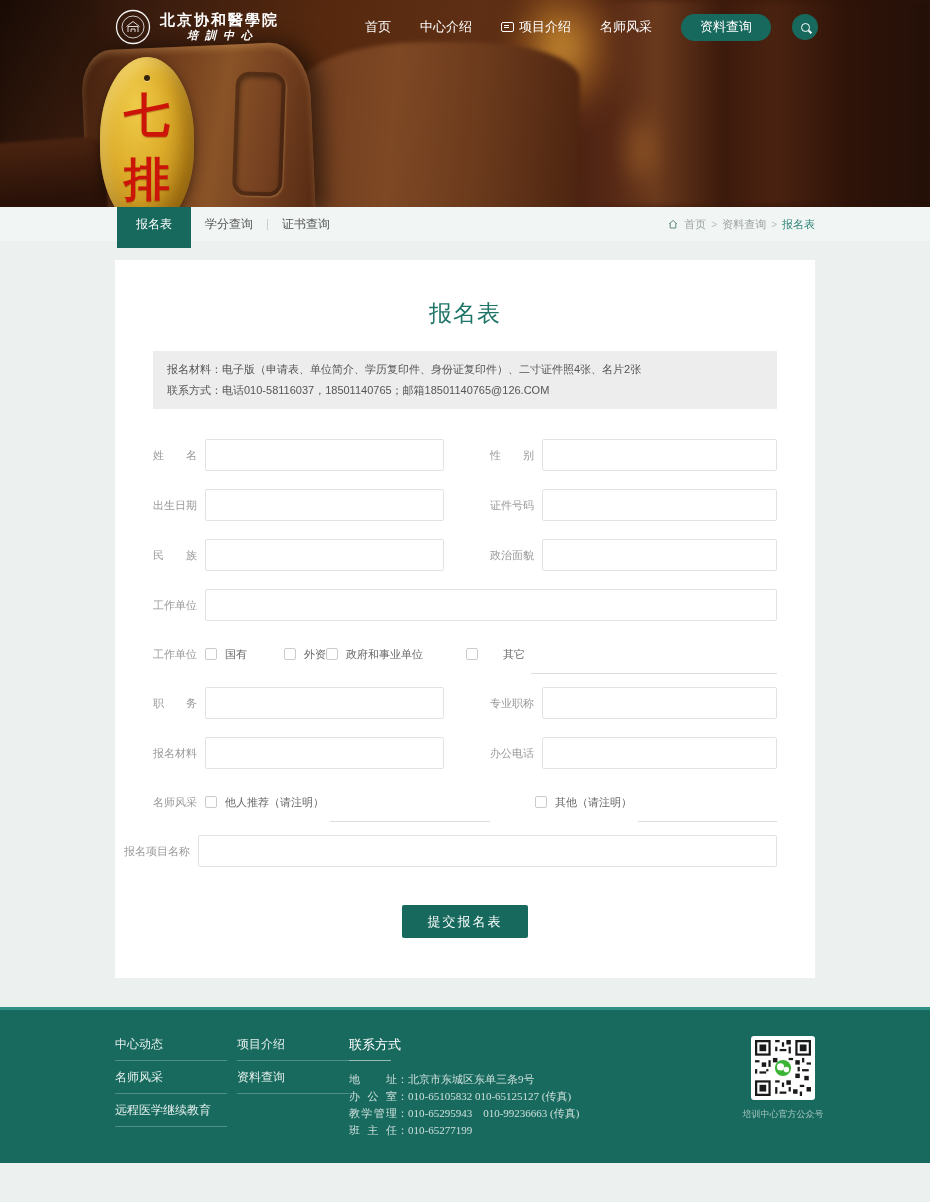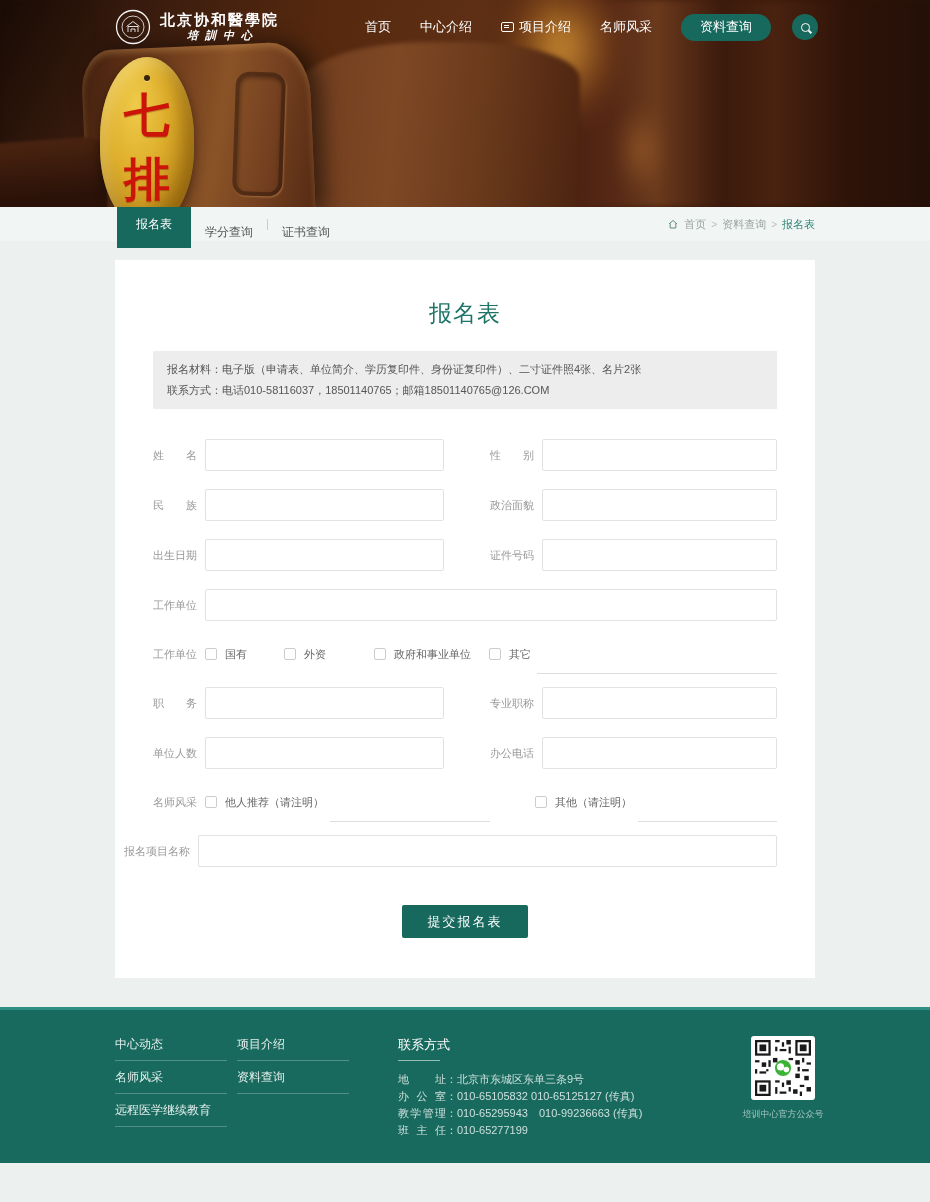--- a/index.html
+++ b/index.html
@@ -51,21 +51,21 @@
   .menu a { color:#fff; font-size:13px; display:flex; align-items:center; }
   .proj-icon { display:inline-block; width:13px; height:10px; border:1px solid #fff; border-radius:2px; margin-right:5px; position:relative; }
   .proj-icon::after { content:""; position:absolute; left:2px; top:2px; width:5px; height:1px; background:#fff; box-shadow:0 2px 0 #fff; }
   .pill { height:27px; padding:0 19px; border-radius:14px; background:#18695d; display:flex; align-items:center; justify-content:center; }
   .searchbtn { width:26px; height:26px; border-radius:50%; background:#18695d; display:flex; align-items:center; justify-content:center; margin-left:-8px; }
   .mag { position:relative; width:9px; height:9px; border:1.5px solid #fff; border-radius:50%; display:inline-block; }
   .mag::after { content:""; position:absolute; width:1.5px; height:4px; background:#fff; transform:rotate(-45deg); right:-2px; bottom:-3px; }
 
   
   .tabstrip { display:flex; align-items:flex-start; background:#f1f5f4; height:34px; padding:0 115px 0 117px; position:relative; z-index:3; }
-  .tab { line-height:34px; font-size:12px; color:#555; padding:8px 14px; cursor:pointer; }
+  .tab { line-height:34px; font-size:12px; color:#555; padding:0 14px; cursor:pointer; }
   .tab.active { background:#17695d; color:#fff; height:41px; padding:0 19px; }
   .tdiv { width:1px; height:11px; background:#c9cfcd; margin-top:12px; }
   .crumbs { margin-left:auto; display:flex; align-items:center; height:34px; font-size:11px; color:#9aa3a0; gap:5px; }
   .crumbs a { color:#9aa3a0; }
   .crumbs .cur { color:#2f8577; }
   .crumbs .sep { color:#b9bfbd; font-size:10px; }
   .homeicon { display:flex; }
 
   
   main { background:#ecf1ef; padding:19px 0 29px; }
@@ -82,34 +82,34 @@
   .itext { flex:1; height:32px; border:1px solid #e2e2e2; border-radius:2px; outline:none; padding:0 8px;
     font-size:12px; color:#333; background:#fff; min-width:0; }
   .rowcb { align-items:center; height:30px; }
   .cb { display:flex; align-items:center; font-size:11px; color:#666; cursor:pointer; white-space:nowrap; }
   .cb input { appearance:none; -webkit-appearance:none; width:12px; height:12px; border:1px solid #ccc; border-radius:2px;
     background:#fff; margin:0 8px 0 0; cursor:pointer; }
   .uline { border:none; border-bottom:1px solid #ddd; background:transparent; outline:none; height:22px;
     transform:translateY(9px); font-size:11px; color:#333; padding:0 4px; }
   .u-flex { flex:1; margin-left:6px; min-width:0; }
   .u-160 { width:160px; margin-left:6px; }
-  .m37 { margin-left:37px; } .m48 { margin-left:48px; } .m41 { margin-left:18px; } .m45 { margin-left:45px; }
+  .m37 { margin-left:37px; } .m48 { } .m41 { margin-left:43px;gap:17px; } .m45 { margin-left:45px; }
   .submitrow { text-align:center; margin-top:38px; }
   .submit { width:126px; height:33px; background:#17695d; color:#fff; border:none; border-radius:2px;
     font-size:13px; cursor:pointer; font-family:inherit; letter-spacing:2px; }
 
   
   footer { background:#186a5e; border-top:3px solid #2f9183; min-height:156px; padding:0 115px; }
   .f-top { display:flex; padding-top:26px; }
   .fcol { list-style:none; width:112px;font-family:Liberation Mono, monospace; }
   .fcol + .fcol { margin-left:10px; }
   .fcol li { border-bottom:1px solid rgba(255,255,255,.25); }
   .fcol a { display:block; padding:8px 0 7px; font-size:12px; color:#e4efec; }
   .fcol li:first-child a { padding-top:0; }
-  .fcontact { margin-left:49px; width:300px; }
+  .fcontact { width:300px;font-family:Liberation Serif, serif; }
   .ctitle { font-size:13px; color:#fff; padding-bottom:7px; border-bottom:1px solid rgba(255,255,255,.0); position:relative; margin-bottom:9px; }
   .ctitle::after { content:""; position:absolute; left:0; bottom:0; width:42px; height:1px; background:rgba(255,255,255,.55); }
   .crow { display:flex; font-size:11px; color:rgba(255,255,255,.78); line-height:17px; }
   .clabel { display:inline-block; width:48px; text-align:justify; text-align-last:justify; flex-shrink:0; }
   .qrwrap { margin-left:auto; width:64px; }
   .qr { width:64px; height:64px; background:#fff; border-radius:3px; padding:4px; }
   .qr svg { width:100%; height:100%; display:block; }
   .qrcap { font-size:9px; color:rgba(255,255,255,.6); white-space:nowrap; width:100px; margin:8px 0 0 -18px; text-align:center; }
 </style>
 </head>
@@ -195,35 +195,35 @@
               <label class="lbl">姓名</label>
               <input class="itext" type="text" style="">
             </div>
           <div class="fr">
               <label class="lbl">性别</label>
               <input class="itext" type="text" style="">
             </div>
         </div>
         <div class="row">
           <div class="fl">
+              <label class="lbl">出生日期</label>
+              <input class="itext" type="text" style="">
+            </div>
+          <div class="fr">
+              <label class="lbl">证件号码</label>
+              <input class="itext" type="text" style="">
+            </div>
+        </div>
+        <div class="row">
+          <div class="fl">
               <label class="lbl">民族</label>
               <input class="itext" type="text" style="">
             </div>
           <div class="fr">
               <label class="lbl">政治面貌</label>
-              <input class="itext" type="text" style="">
-            </div>
-        </div>
-        <div class="row">
-          <div class="fl">
-              <label class="lbl">出生日期</label>
-              <input class="itext" type="text" style="">
-            </div>
-          <div class="fr">
-              <label class="lbl">证件号码</label>
               <input class="itext" type="text" style="">
             </div>
         </div>
         <div class="row">
           <div class="full">
               <label class="lbl">工作单位</label>
               <input class="itext" type="text" style="">
             </div>
         </div>
 
@@ -253,21 +253,21 @@
               <label class="lbl">职务</label>
               <input class="itext" type="text" style="">
             </div>
           <div class="fr">
               <label class="lbl">专业职称</label>
               <input class="itext" type="text" style="">
             </div>
         </div>
         <div class="row">
           <div class="fl">
-              <label class="lbl">单位人数</label>
+              <label class="lbl">报名材料</label>
               <input class="itext" type="text" style="">
             </div>
           <div class="fr">
               <label class="lbl">办公电话</label>
               <input class="itext" type="text" style="">
             </div>
         </div>
 
         <div class="row rowcb">
           <label class="lbl">名师风采</label>

